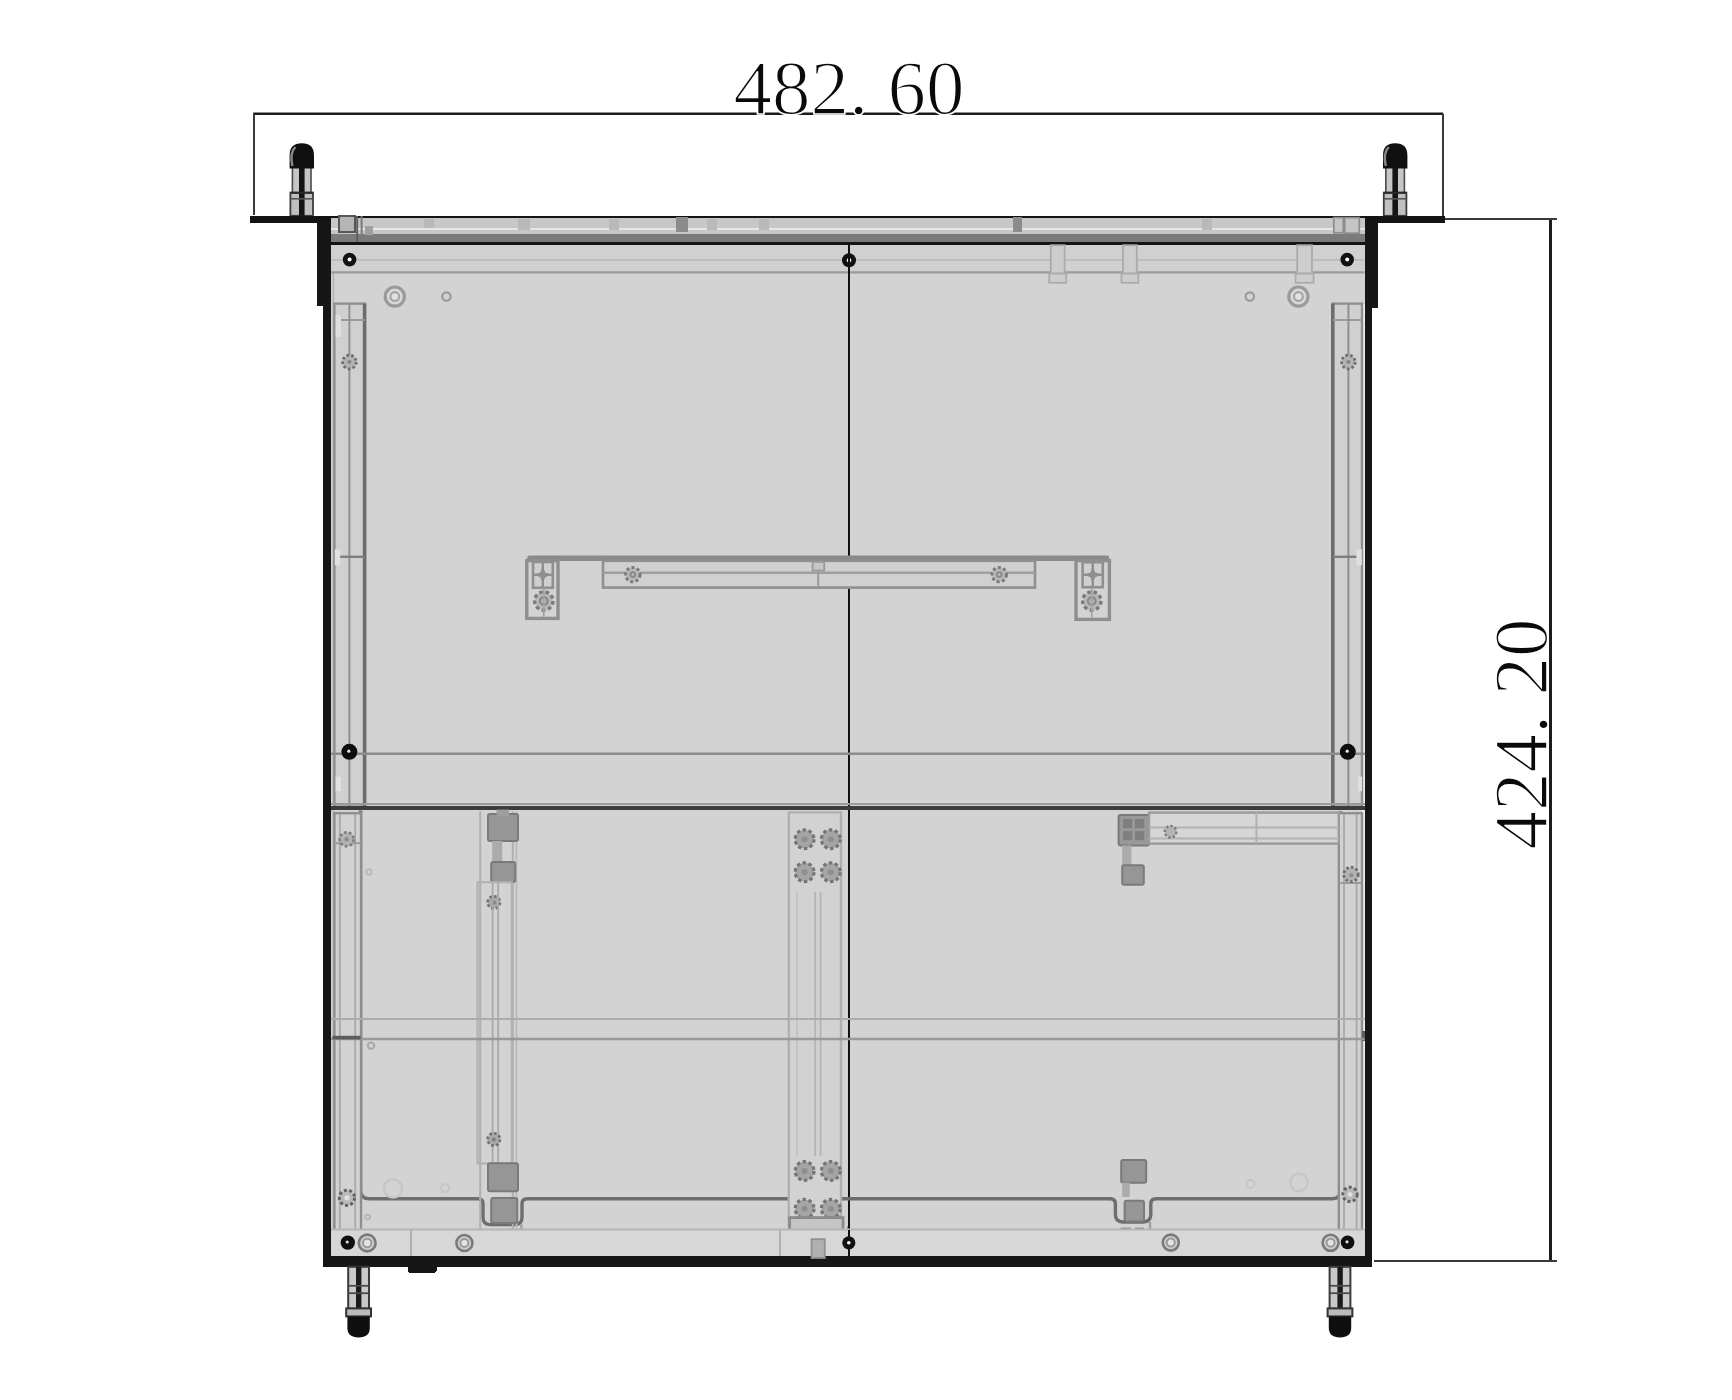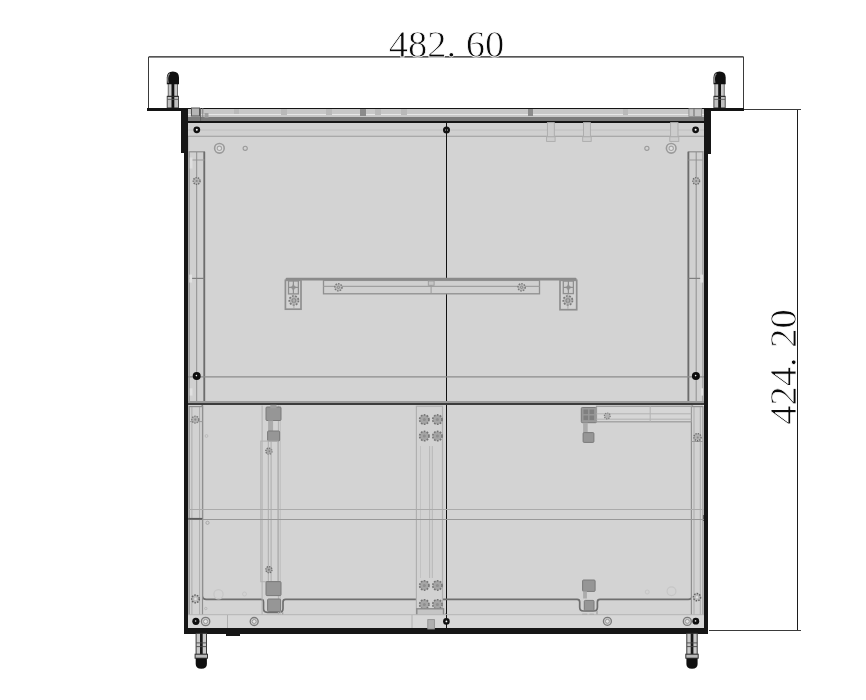--- a/index.html
+++ b/index.html
@@ -1,16 +1,16 @@
 <!DOCTYPE html>
 <html><head>
 <meta charset="utf-8">
 <style>
   html,body{margin:0;padding:0;background:#ffffff;}
-  .page{width:786px;height:700px;position:relative;overflow:hidden;background:#fff;margin-left:22px;}
+  .page{width:786px;height:700px;position:relative;overflow:hidden;background:#fff;}
   text{font-family:"Liberation Serif", serif;fill:#0a0a0a;}
 </style>
 </head>
 <body>
 <div class="page">
 <svg width="866" height="700" viewBox="0 0 866 700" shape-rendering="crispEdges">
 
 <rect x="0" y="0" width="866" height="700" fill="#ffffff"></rect>
 
 <g shape-rendering="auto">

